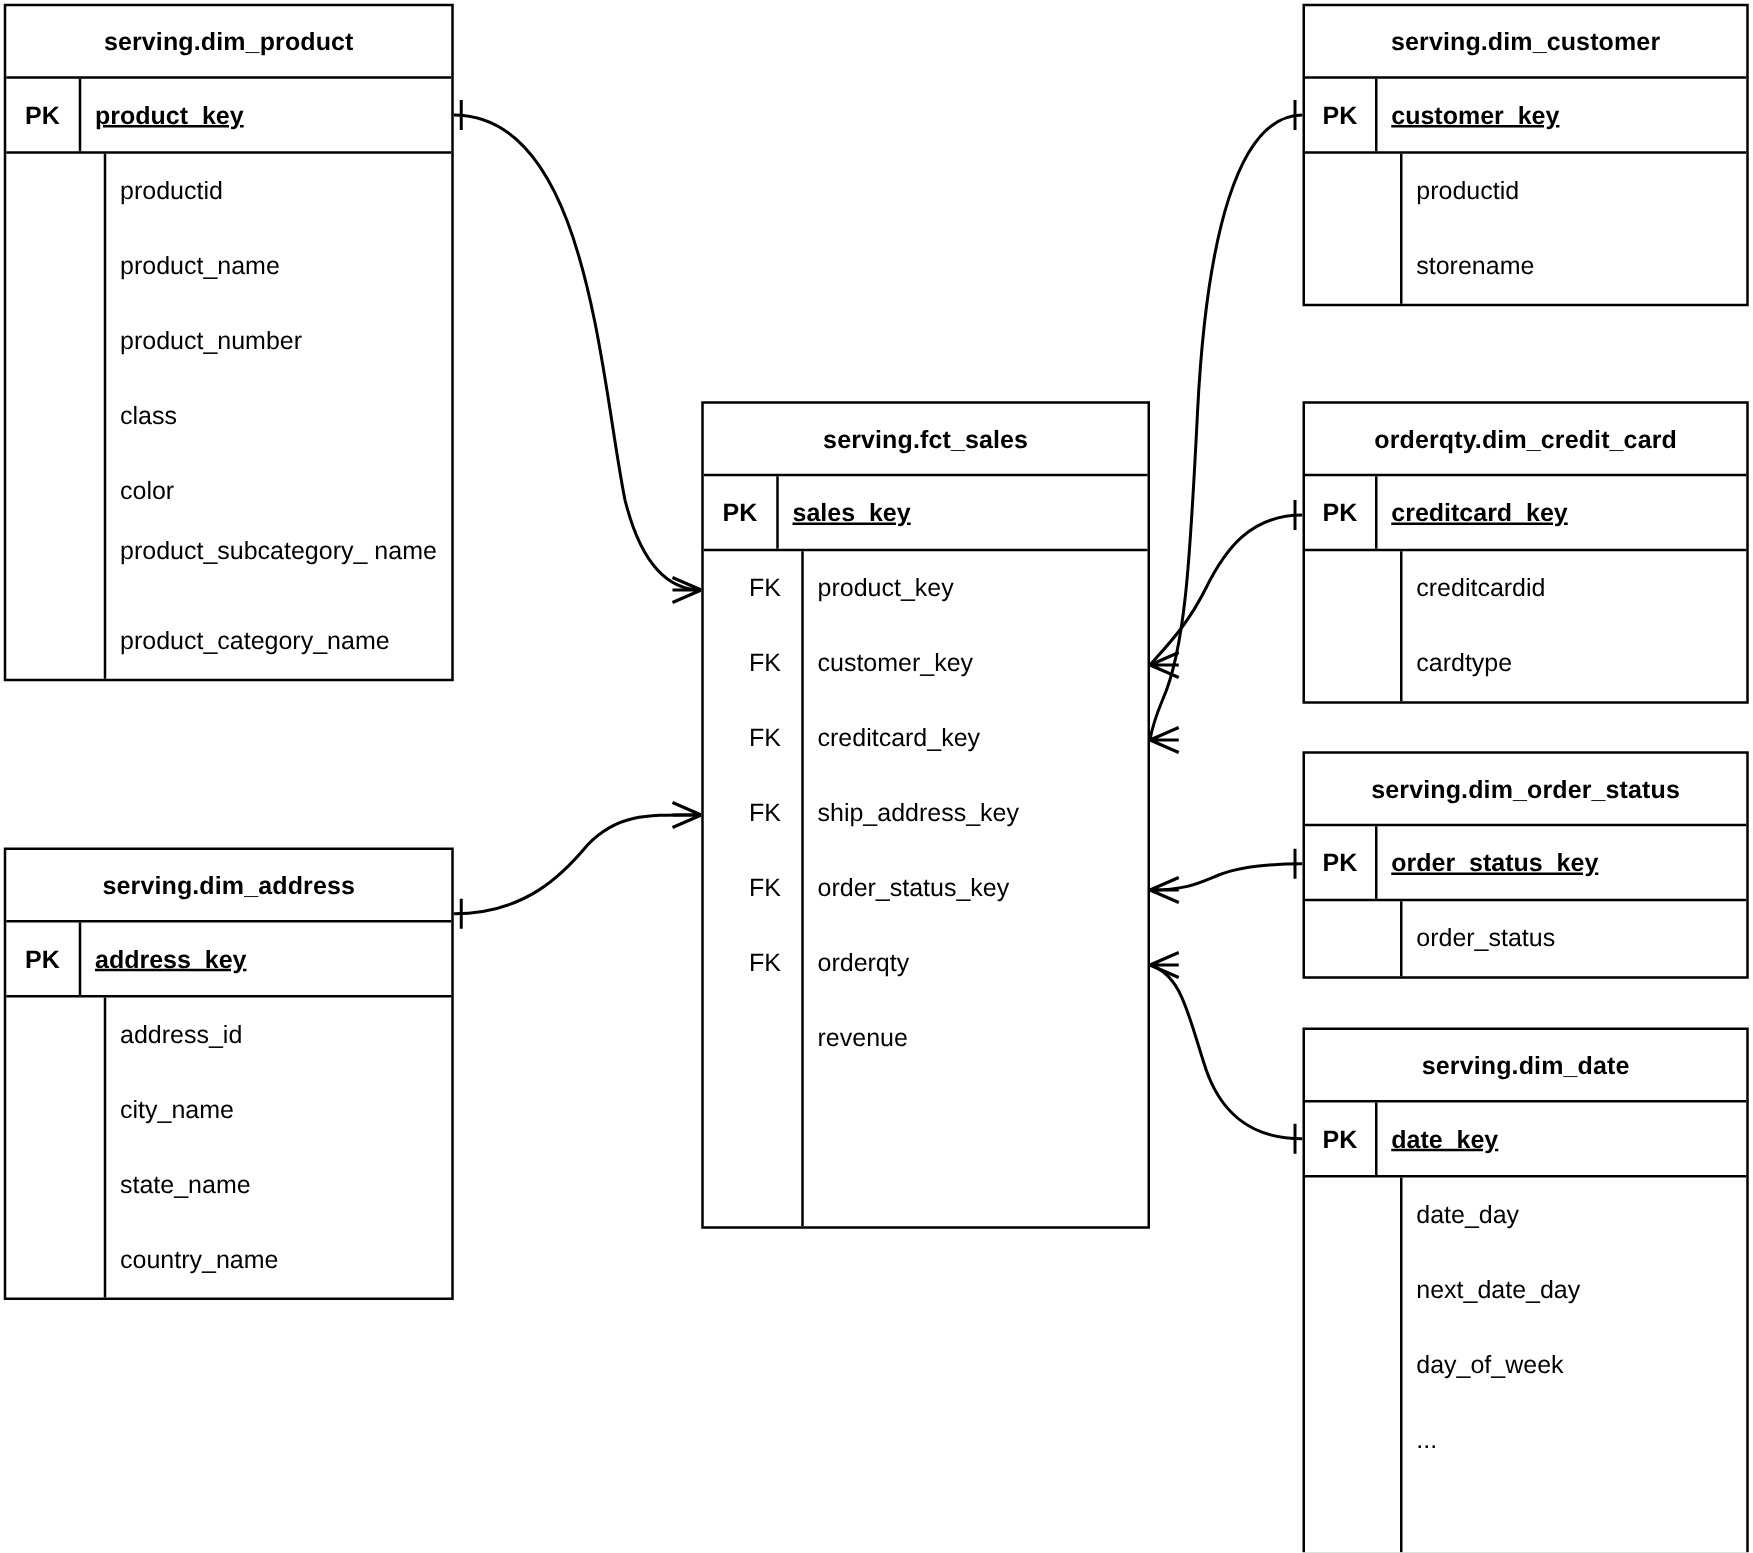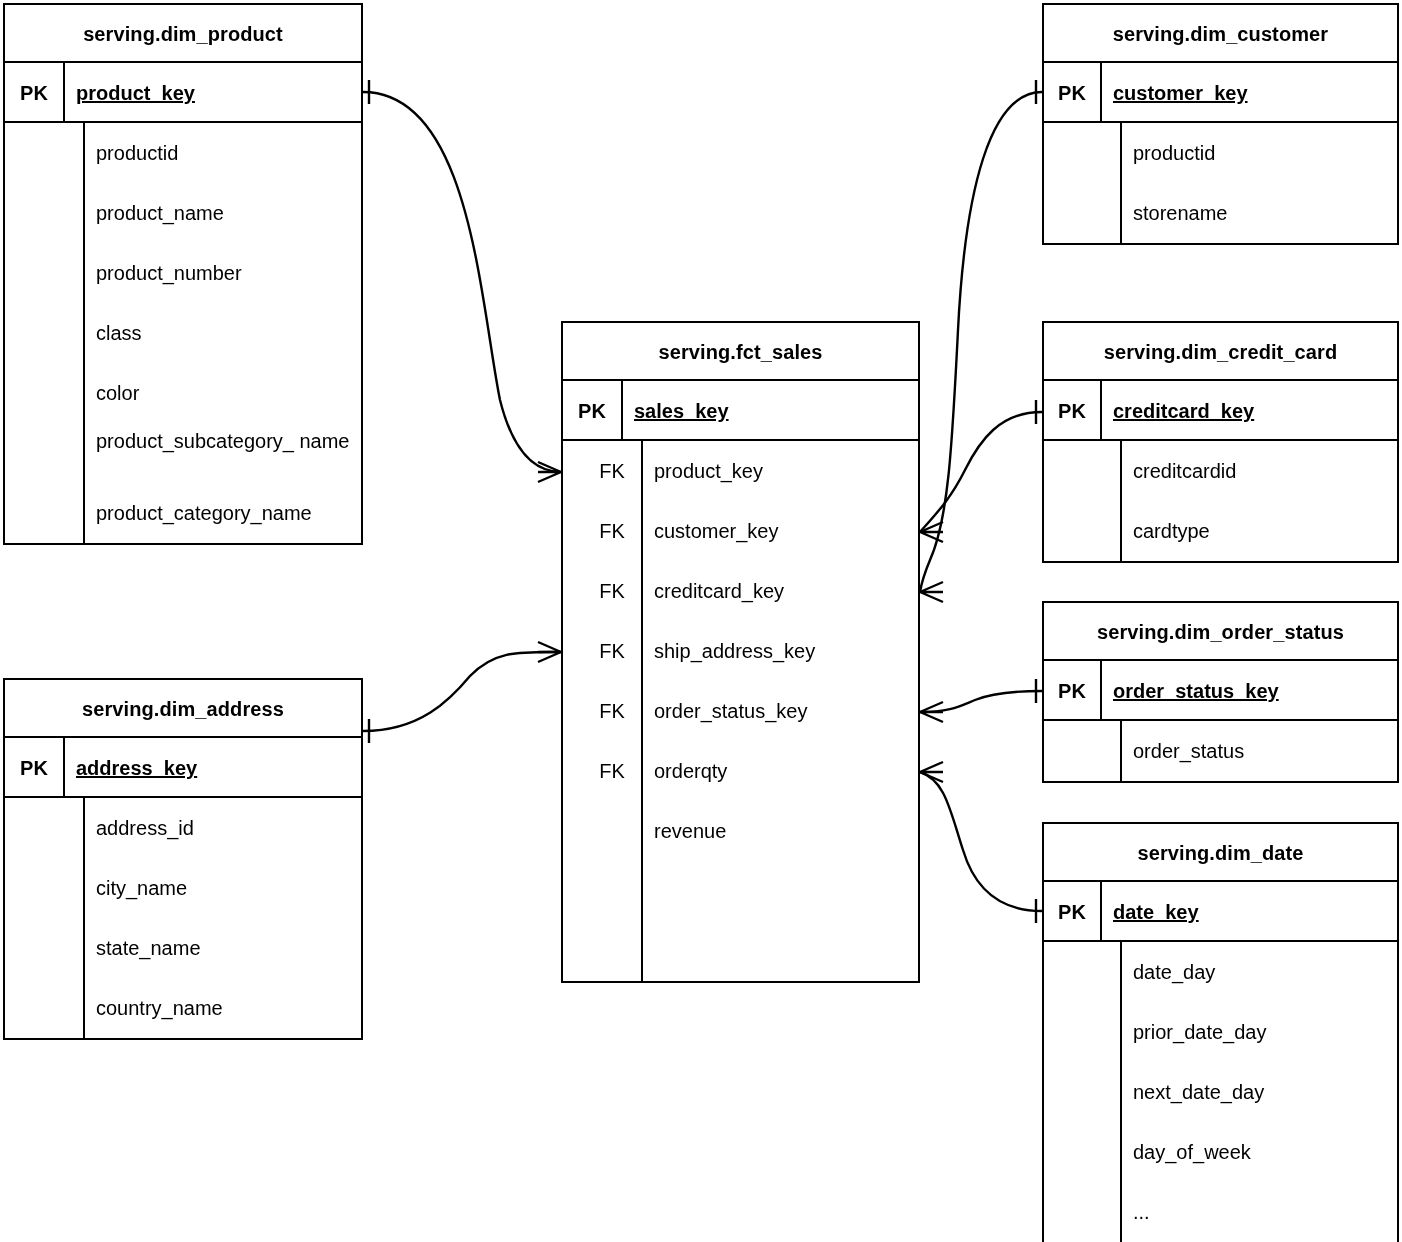--- a/index.html
+++ b/index.html
@@ -262,21 +262,21 @@
         <div class="cell"></div>
       </div>
       <div class="fieldcol">
         <div class="cell attr">productid</div>
         <div class="cell attr">storename</div>
       </div>
     </div>
   </div>
 
   <div class="entity" style="left:1042px; top:321px; width:357px;">
-    <div class="ent-title">serving.dim_credit_card</div>
+    <div class="ent-title">orderqty.dim_credit_card</div>
     <div class="ent-pkrow">
       <div class="keycol" style="width:58px;">
         <div class="cell keytag">PK</div>
       </div>
       <div class="fieldcol">
         <div class="cell pkname">creditcard_key</div>
       </div>
     </div>
     <div class="ent-body">
       <div class="keycol" style="width:58px;">
@@ -323,21 +323,20 @@
     <div class="ent-body">
       <div class="keycol" style="width:58px;">
         <div class="cell"></div>
         <div class="cell"></div>
         <div class="cell"></div>
         <div class="cell"></div>
         <div class="cell"></div>
       </div>
       <div class="fieldcol">
         <div class="cell attr">date_day</div>
-        <div class="cell attr">prior_date_day</div>
         <div class="cell attr">next_date_day</div>
         <div class="cell attr">day_of_week</div>
         <div class="cell attr">...</div>
       </div>
     </div>
   </div>
 
 </div>
 
 </body></html>

